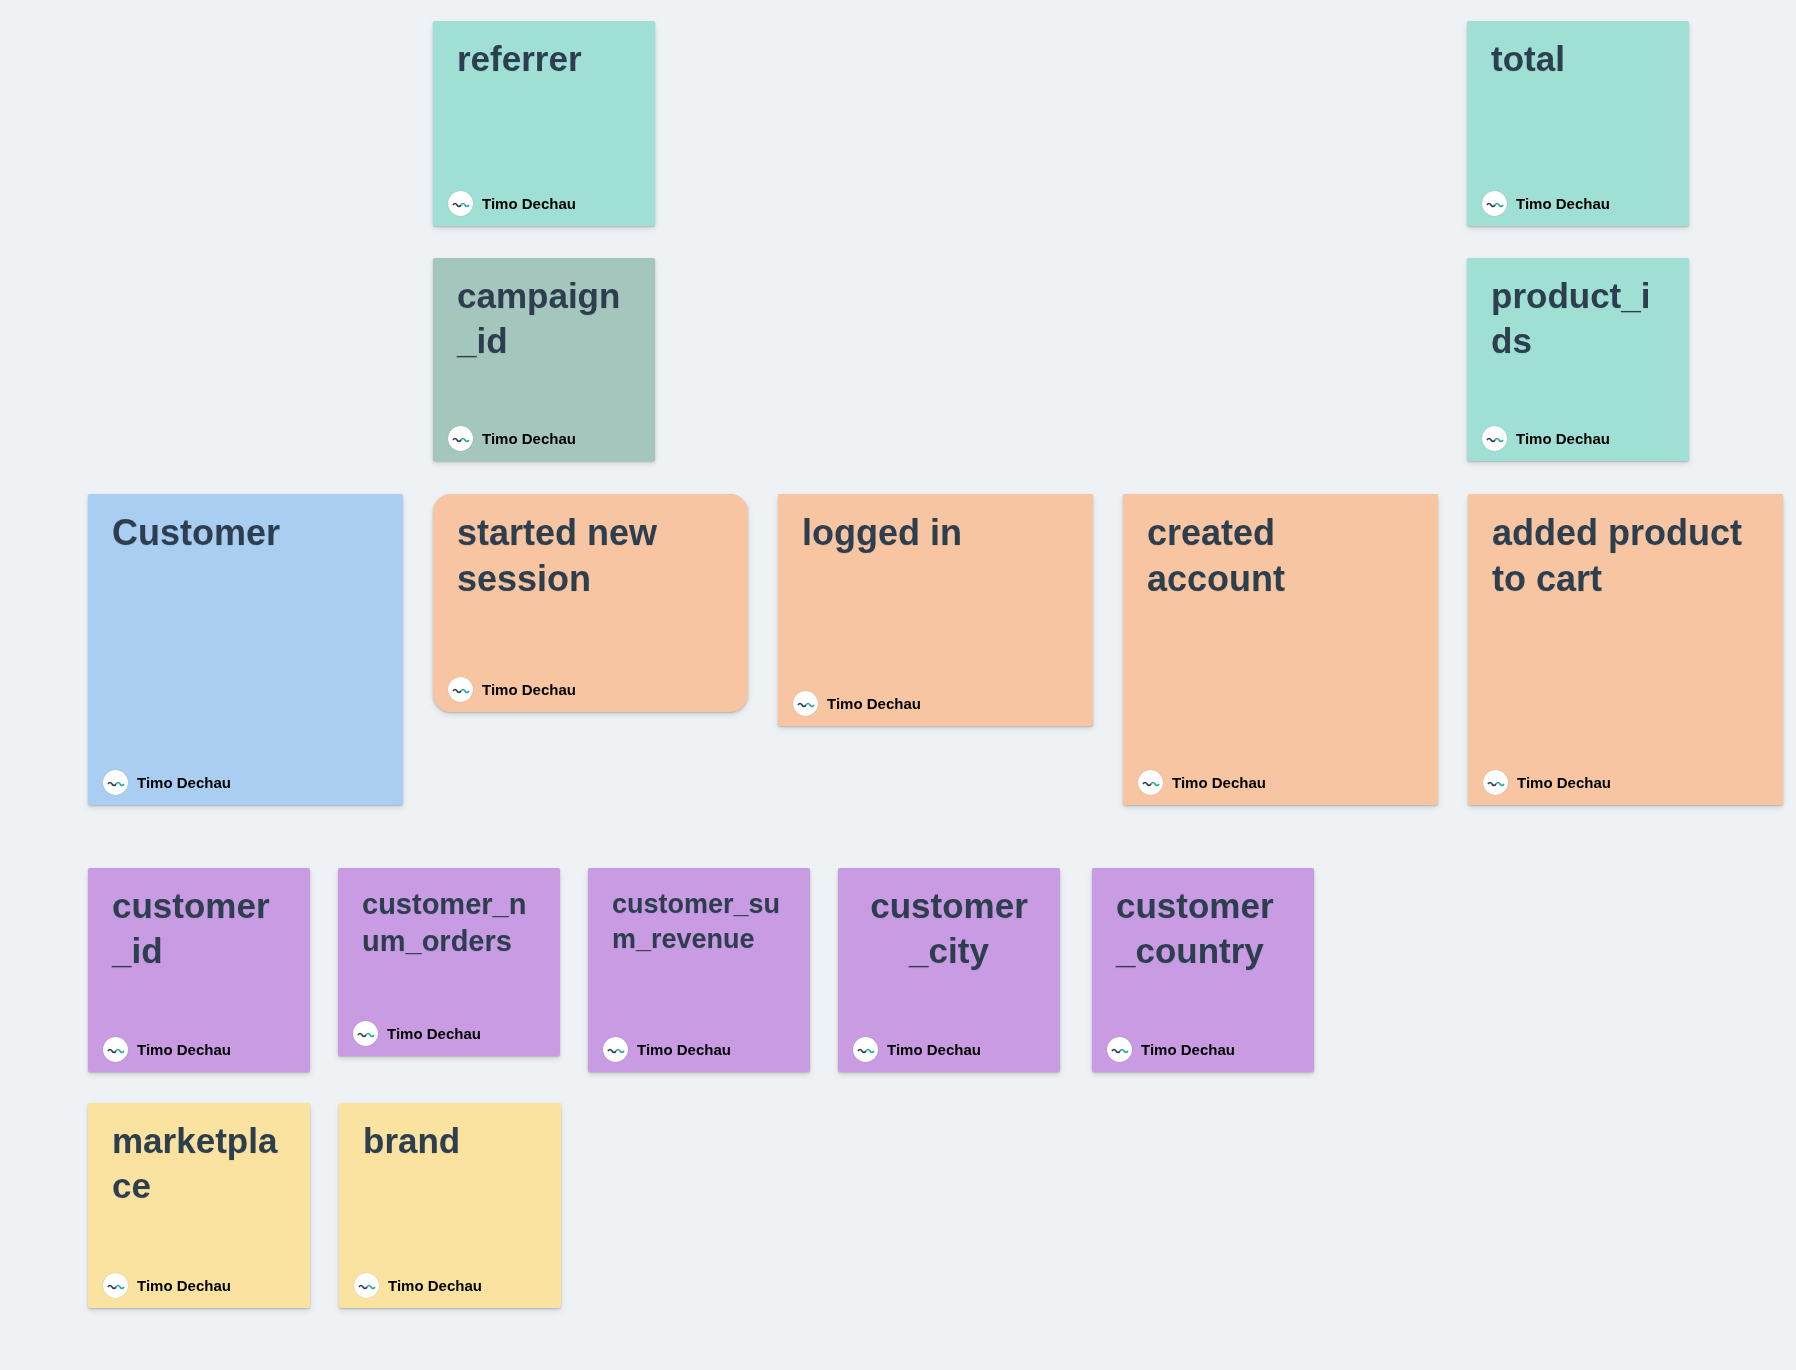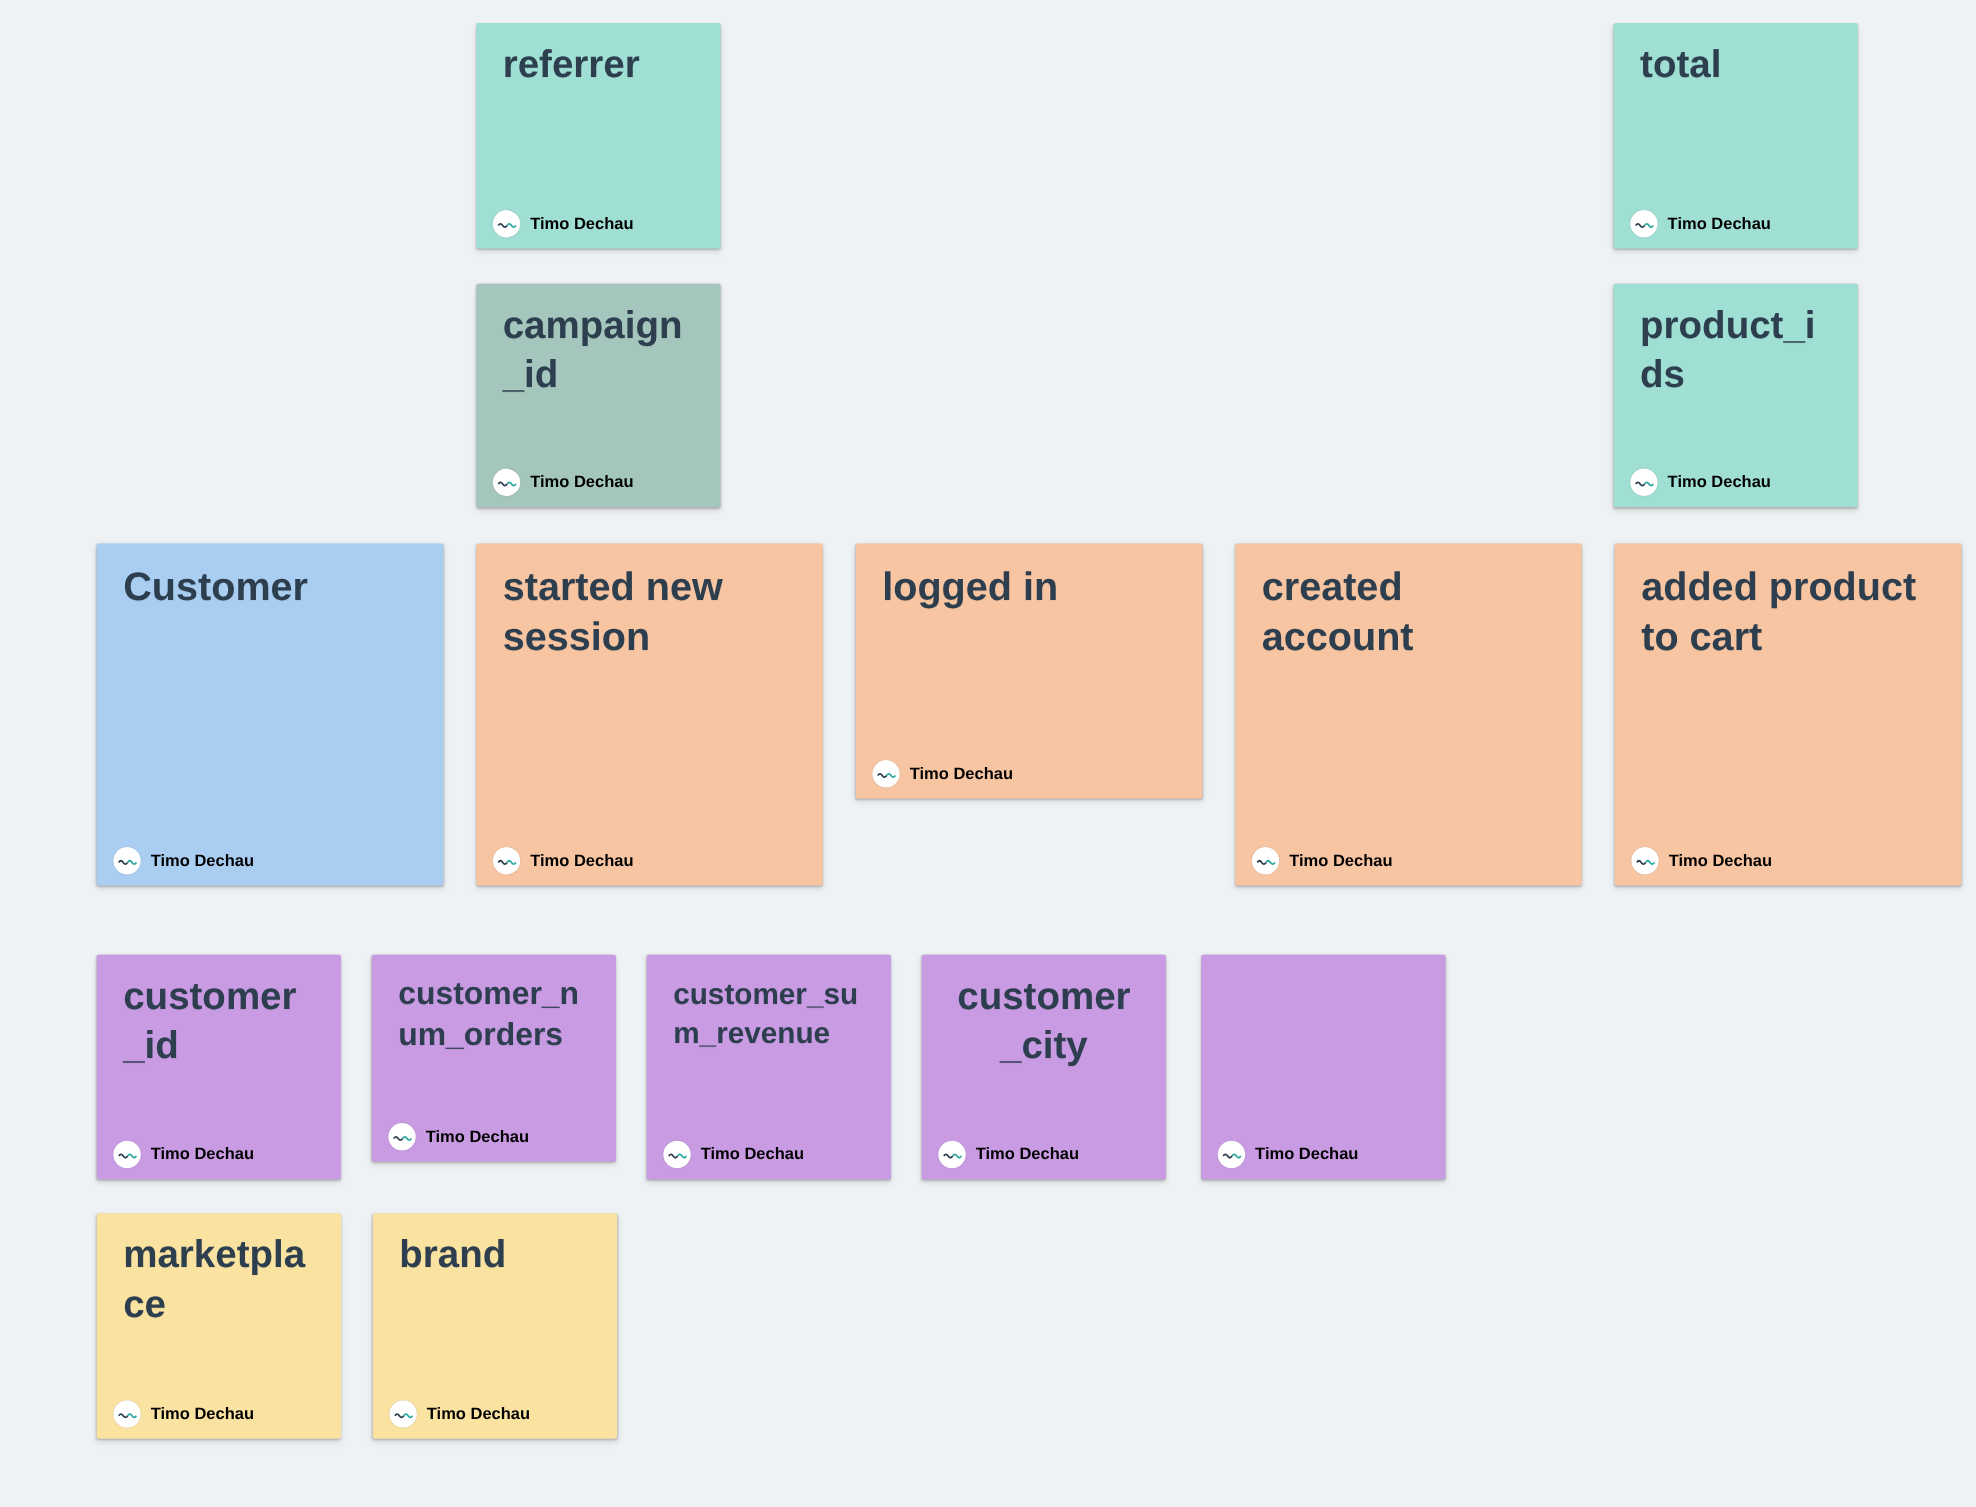--- a/index.html
+++ b/index.html
@@ -115,21 +115,21 @@
     <span class="avatar">
         <svg viewBox="0 0 18 10">
           <path d="M1 6 q2 -3 4 0 t4 0" fill="none" stroke="#2D3E4F" stroke-width="1.6"></path>
           <path d="M9 6 q2 -3 4 0 t4 0" fill="none" stroke="#2BA8A0" stroke-width="1.6"></path>
         </svg>
       </span>
     <span class="name">Timo Dechau</span>
   </div>
 </div>
 
-<div class="note c-peach" style="left:433px;top:494px;width:315px;height:311px;">
+<div class="note c-peach" style="left:433px;top:494px;width:315px;height:218px;border-radius:18px;">
   <span class="title fs-xl">started new session</span>
   <div class="author">
     <span class="avatar">
         <svg viewBox="0 0 18 10">
           <path d="M1 6 q2 -3 4 0 t4 0" fill="none" stroke="#2D3E4F" stroke-width="1.6"></path>
           <path d="M9 6 q2 -3 4 0 t4 0" fill="none" stroke="#2BA8A0" stroke-width="1.6"></path>
         </svg>
       </span>
     <span class="name">Timo Dechau</span>
   </div>
@@ -220,20 +220,21 @@
         <svg viewBox="0 0 18 10">
           <path d="M1 6 q2 -3 4 0 t4 0" fill="none" stroke="#2D3E4F" stroke-width="1.6"></path>
           <path d="M9 6 q2 -3 4 0 t4 0" fill="none" stroke="#2BA8A0" stroke-width="1.6"></path>
         </svg>
       </span>
     <span class="name">Timo Dechau</span>
   </div>
 </div>
 
 <div class="note c-purple" style="left:1092px;top:868px;width:222px;height:204px;">
+  <span class="title fs-lg">customer_country</span>
   <div class="author">
     <span class="avatar">
         <svg viewBox="0 0 18 10">
           <path d="M1 6 q2 -3 4 0 t4 0" fill="none" stroke="#2D3E4F" stroke-width="1.6"></path>
           <path d="M9 6 q2 -3 4 0 t4 0" fill="none" stroke="#2BA8A0" stroke-width="1.6"></path>
         </svg>
       </span>
     <span class="name">Timo Dechau</span>
   </div>
 </div>

